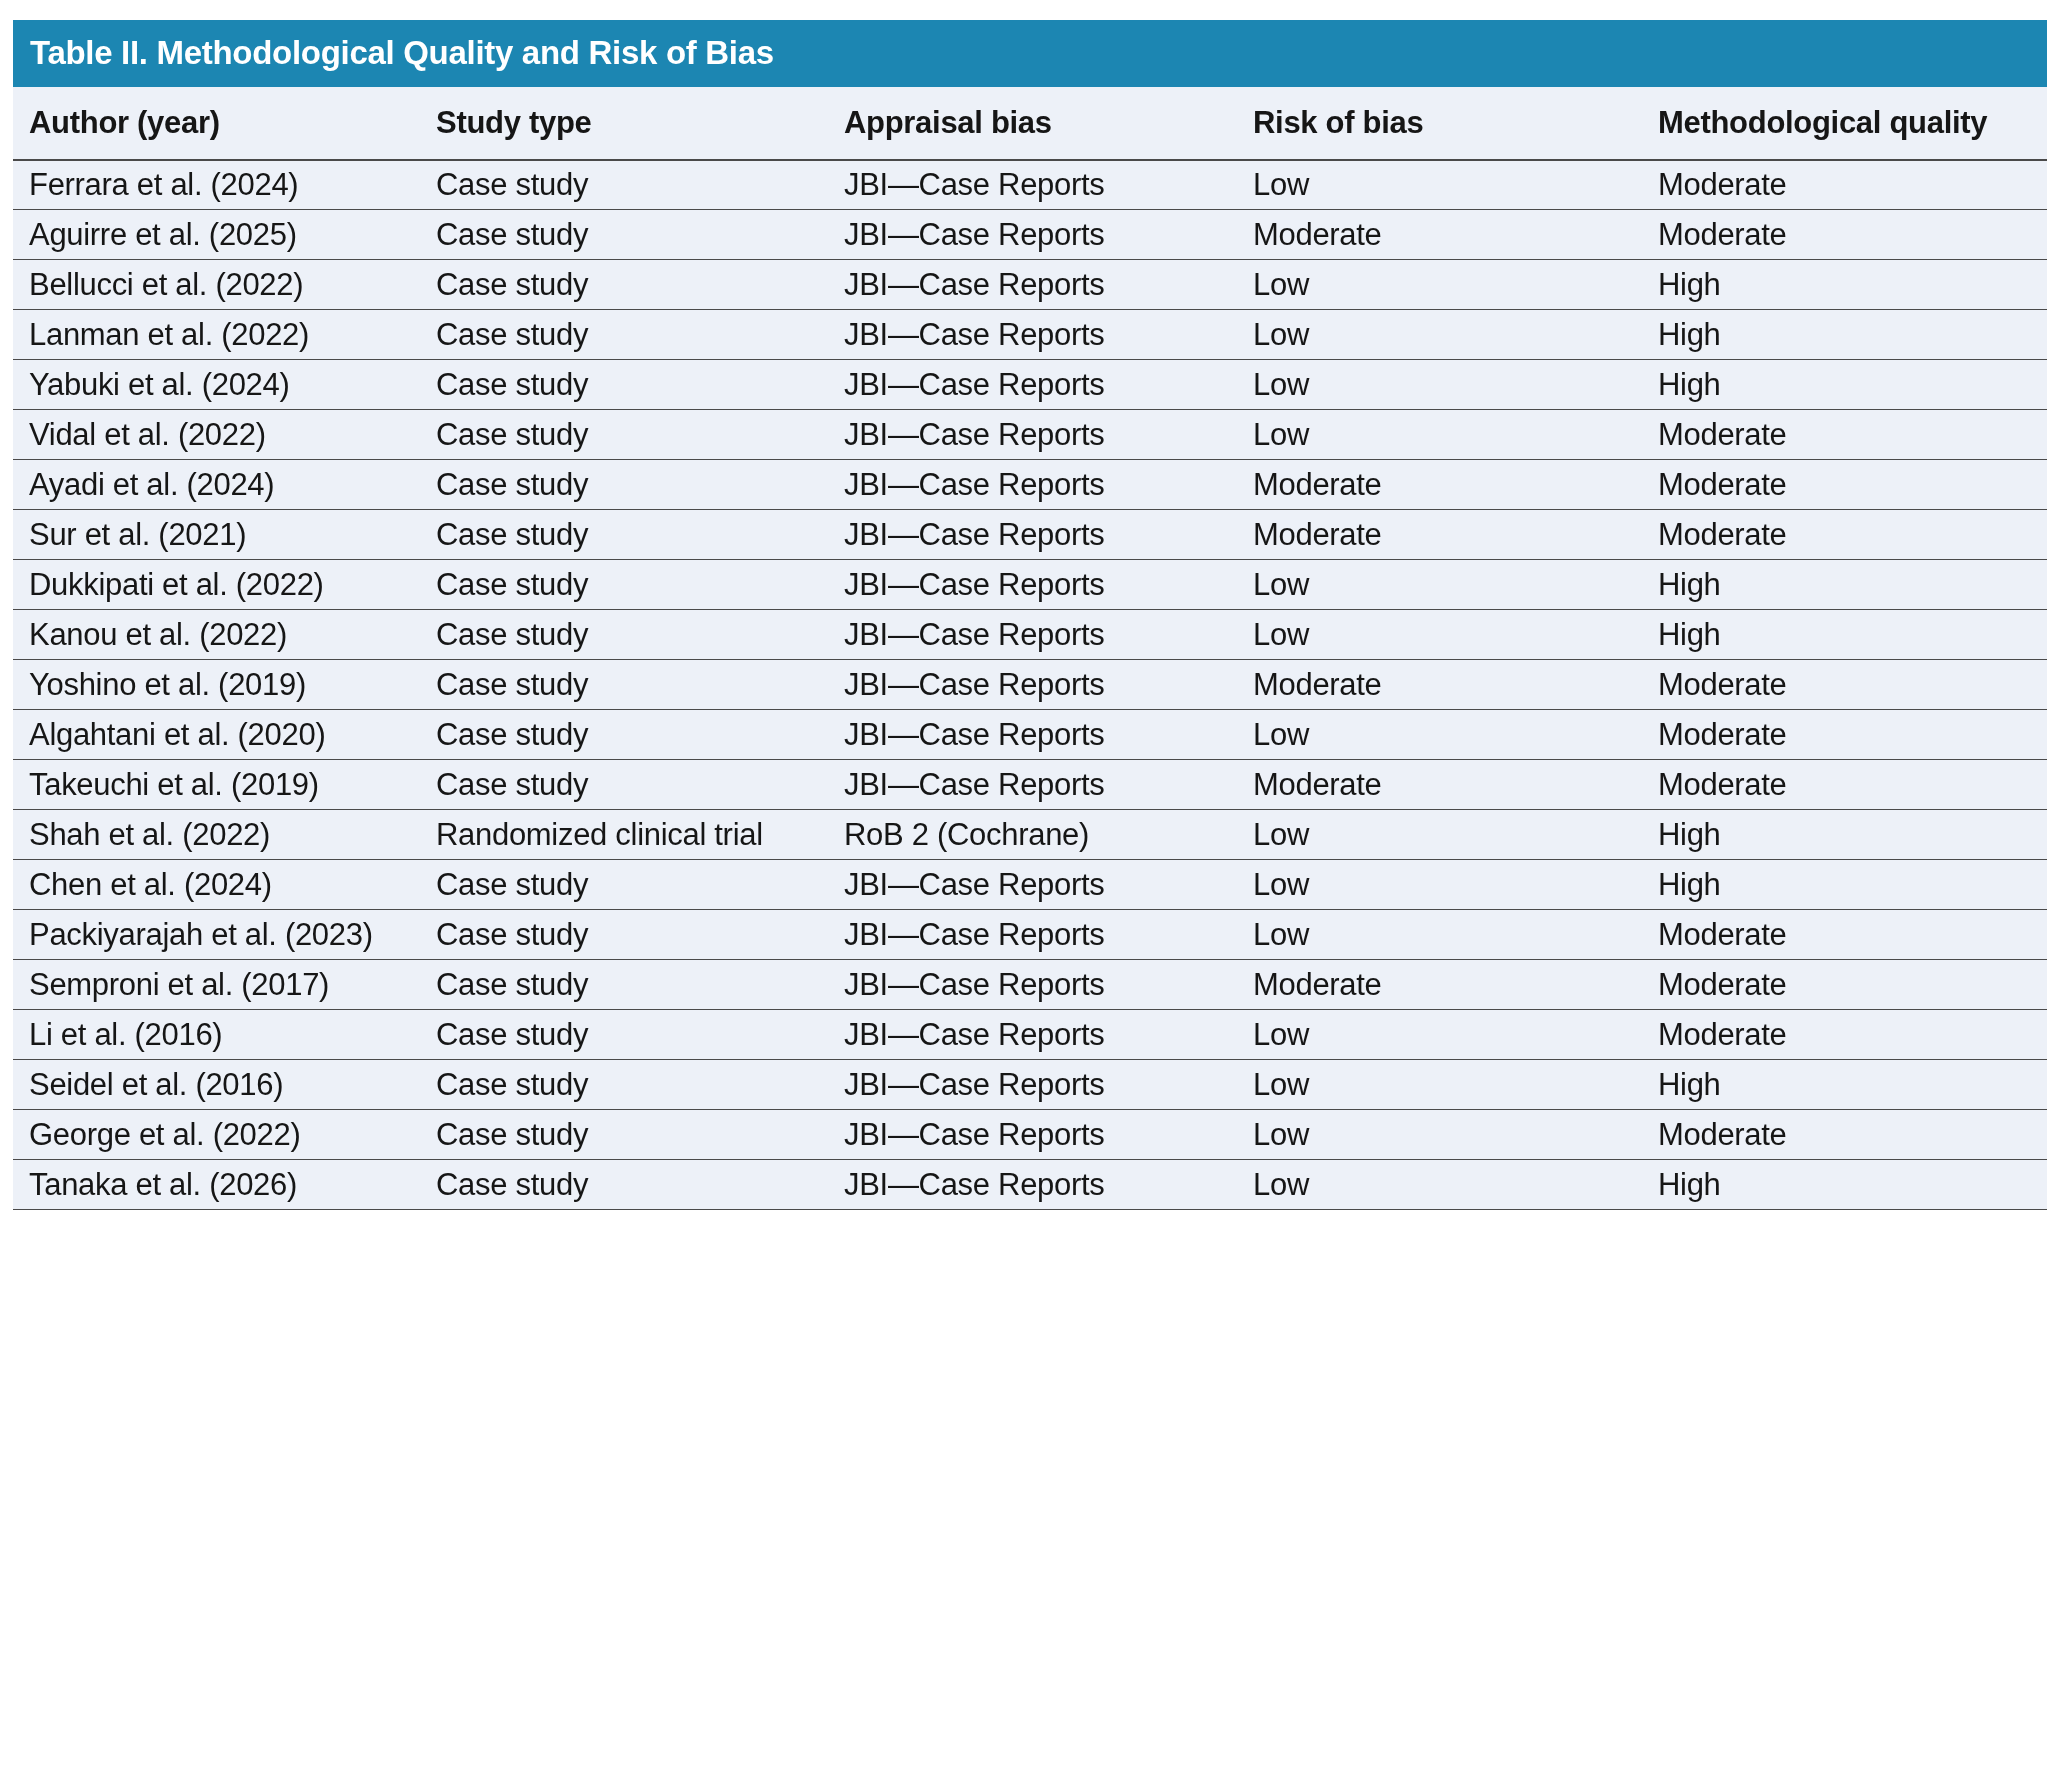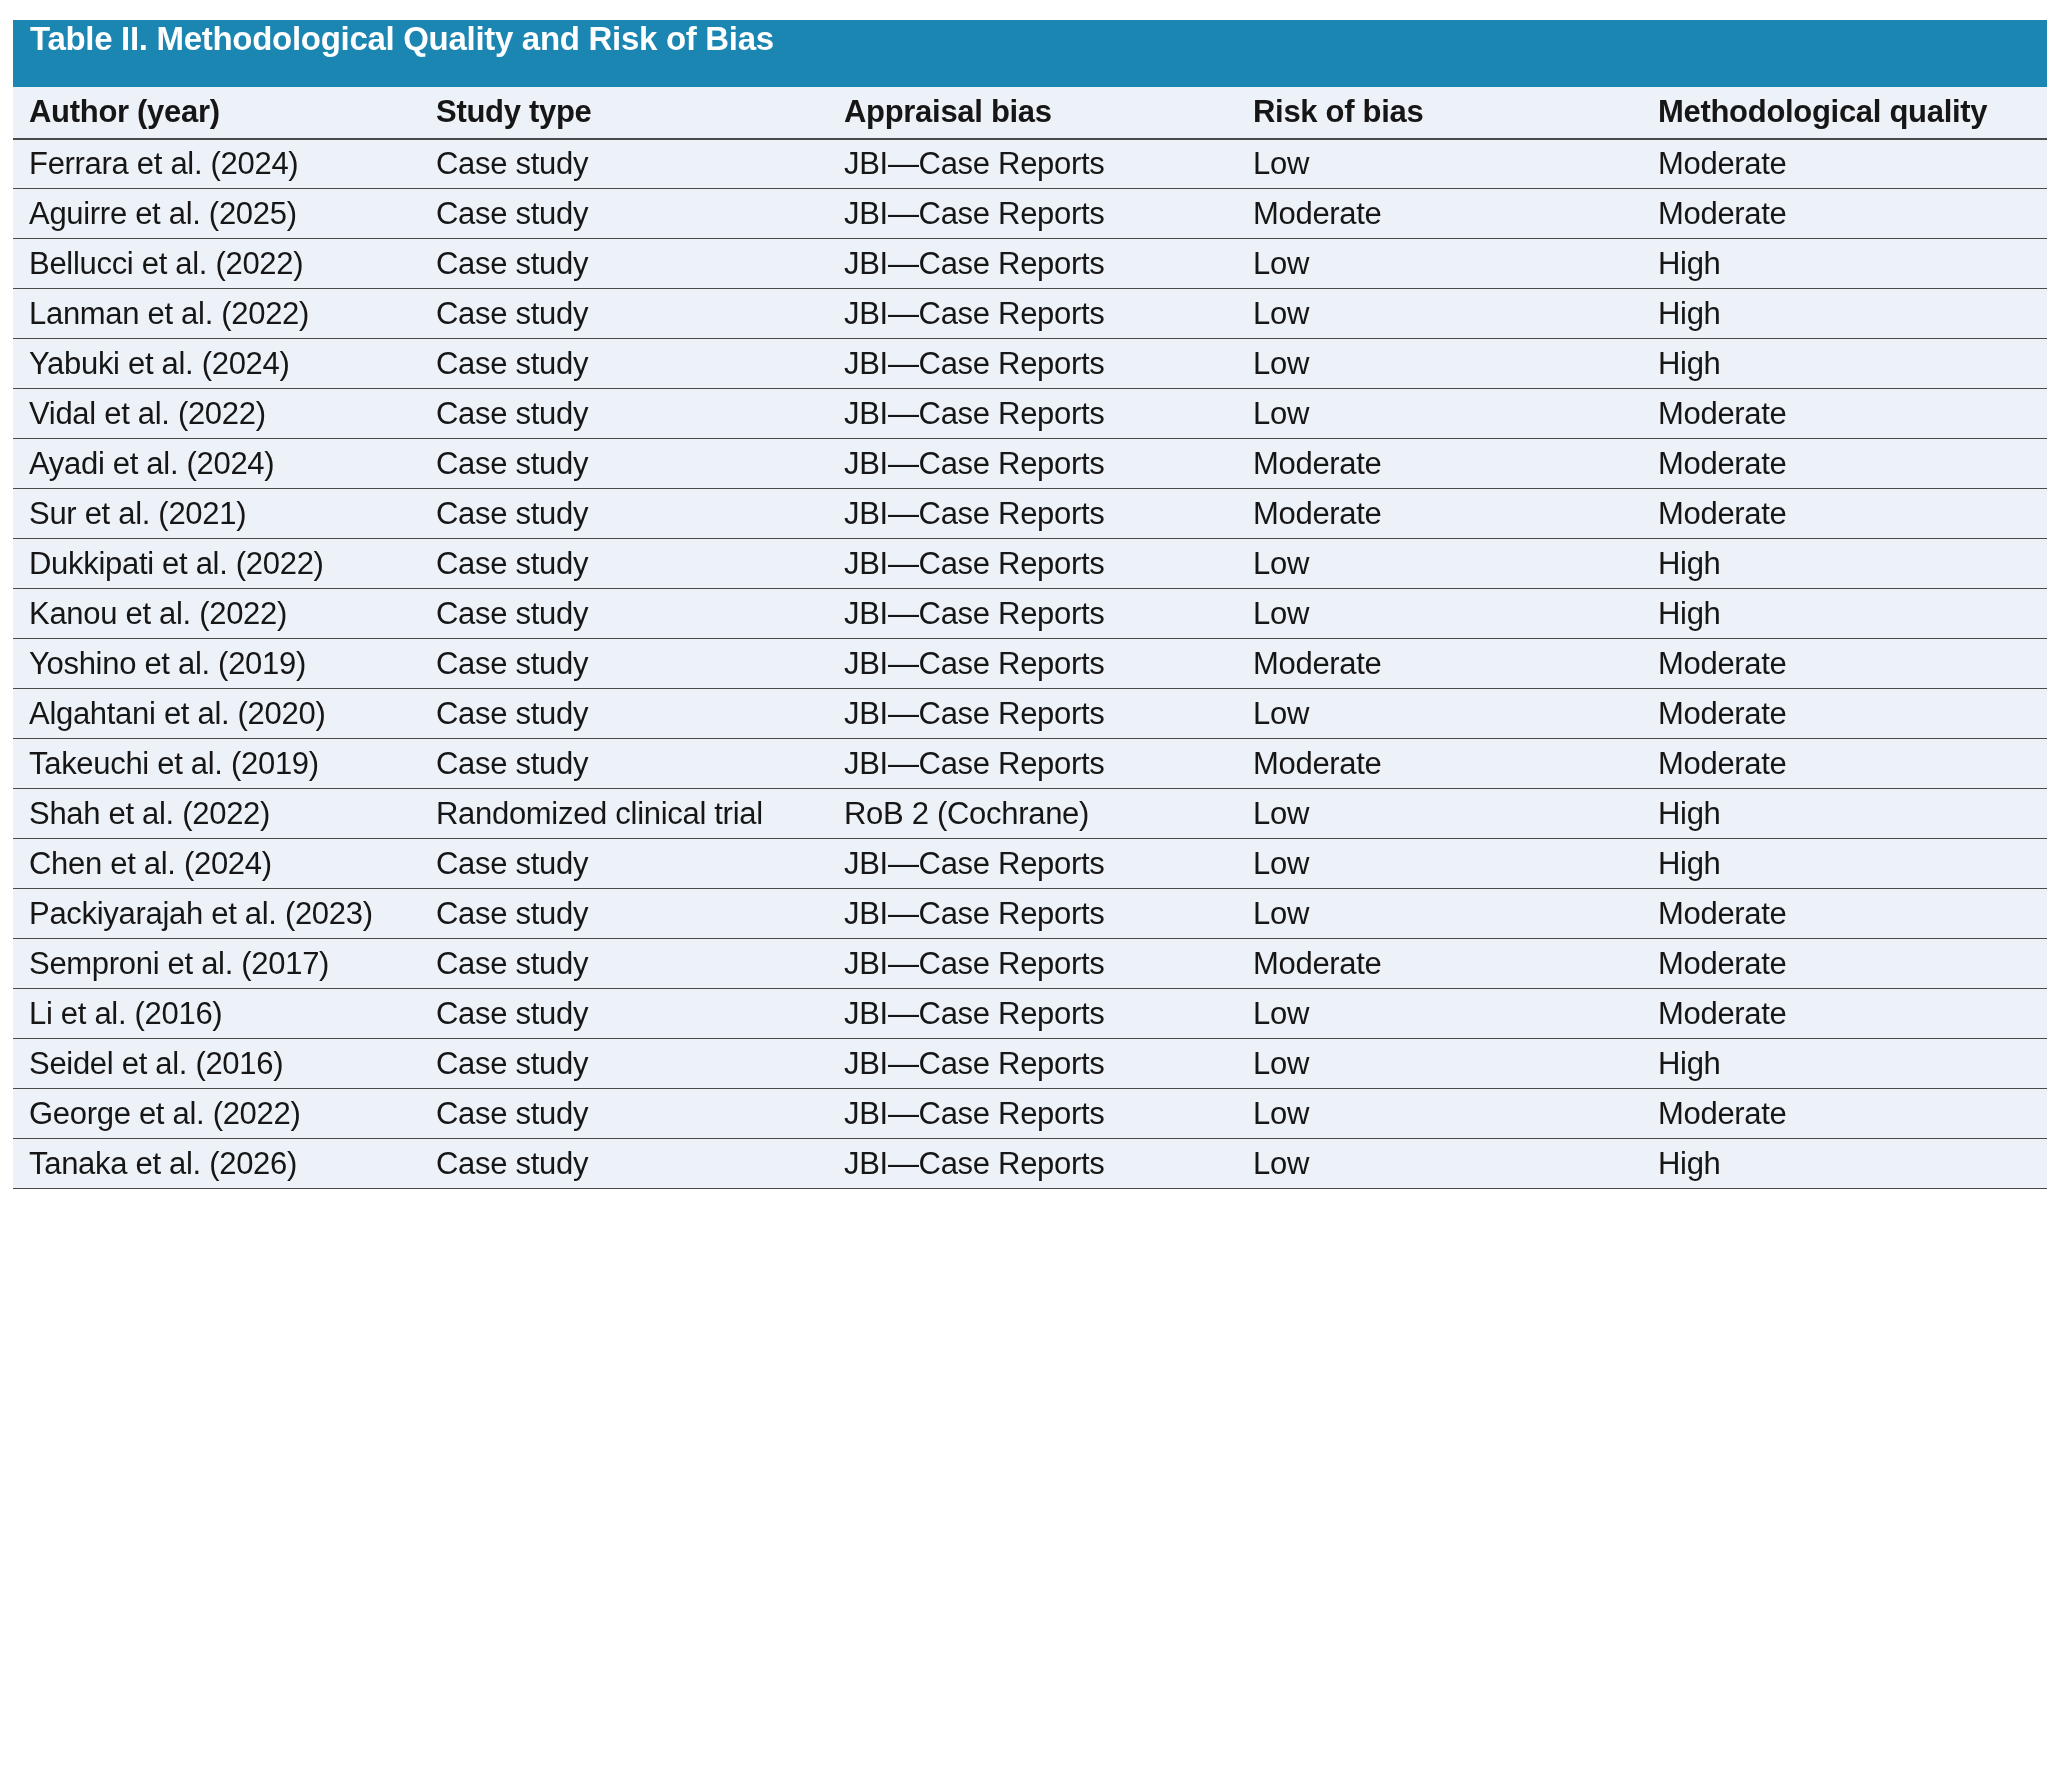--- a/index.html
+++ b/index.html
@@ -23,20 +23,21 @@
     position: absolute;
     left: 13px;
     top: 19.7px;
     width: 2034px;
   }
   .title-bar {
     background: var(--title-bar-bg);
     color: var(--title-text);
     height: 67px;
     display: flex;
+    align-items: center;
     padding-left: 17px;
     font-size: 33px;
     font-weight: bold;
     letter-spacing: -0.3px;
   }
   table.quality-table {
     width: 100%;
     border-collapse: collapse;
     table-layout: fixed;
   }
@@ -49,21 +50,21 @@
     background: var(--row-bg);
     text-align: left;
     vertical-align: middle;
     padding: 0 7.5px 0 16px;
     font-size: 31px;
     letter-spacing: -0.3px;
     color: var(--body-text);
     white-space: nowrap;
     overflow: hidden;
   }
-  .quality-table thead tr { height: 52px; padding-left: 44px; }
+  .quality-table thead tr { height: 73px; padding-left: 44px; }
   .quality-table thead th {
     font-weight: bold;
     border-bottom: 2.8px solid var(--border-color);
   }
   .quality-table tbody tr { height: 50px; }
   .quality-table tbody td {
     font-weight: normal;
     border-bottom: 1.9px solid var(--border-color);
   }
 </style>

